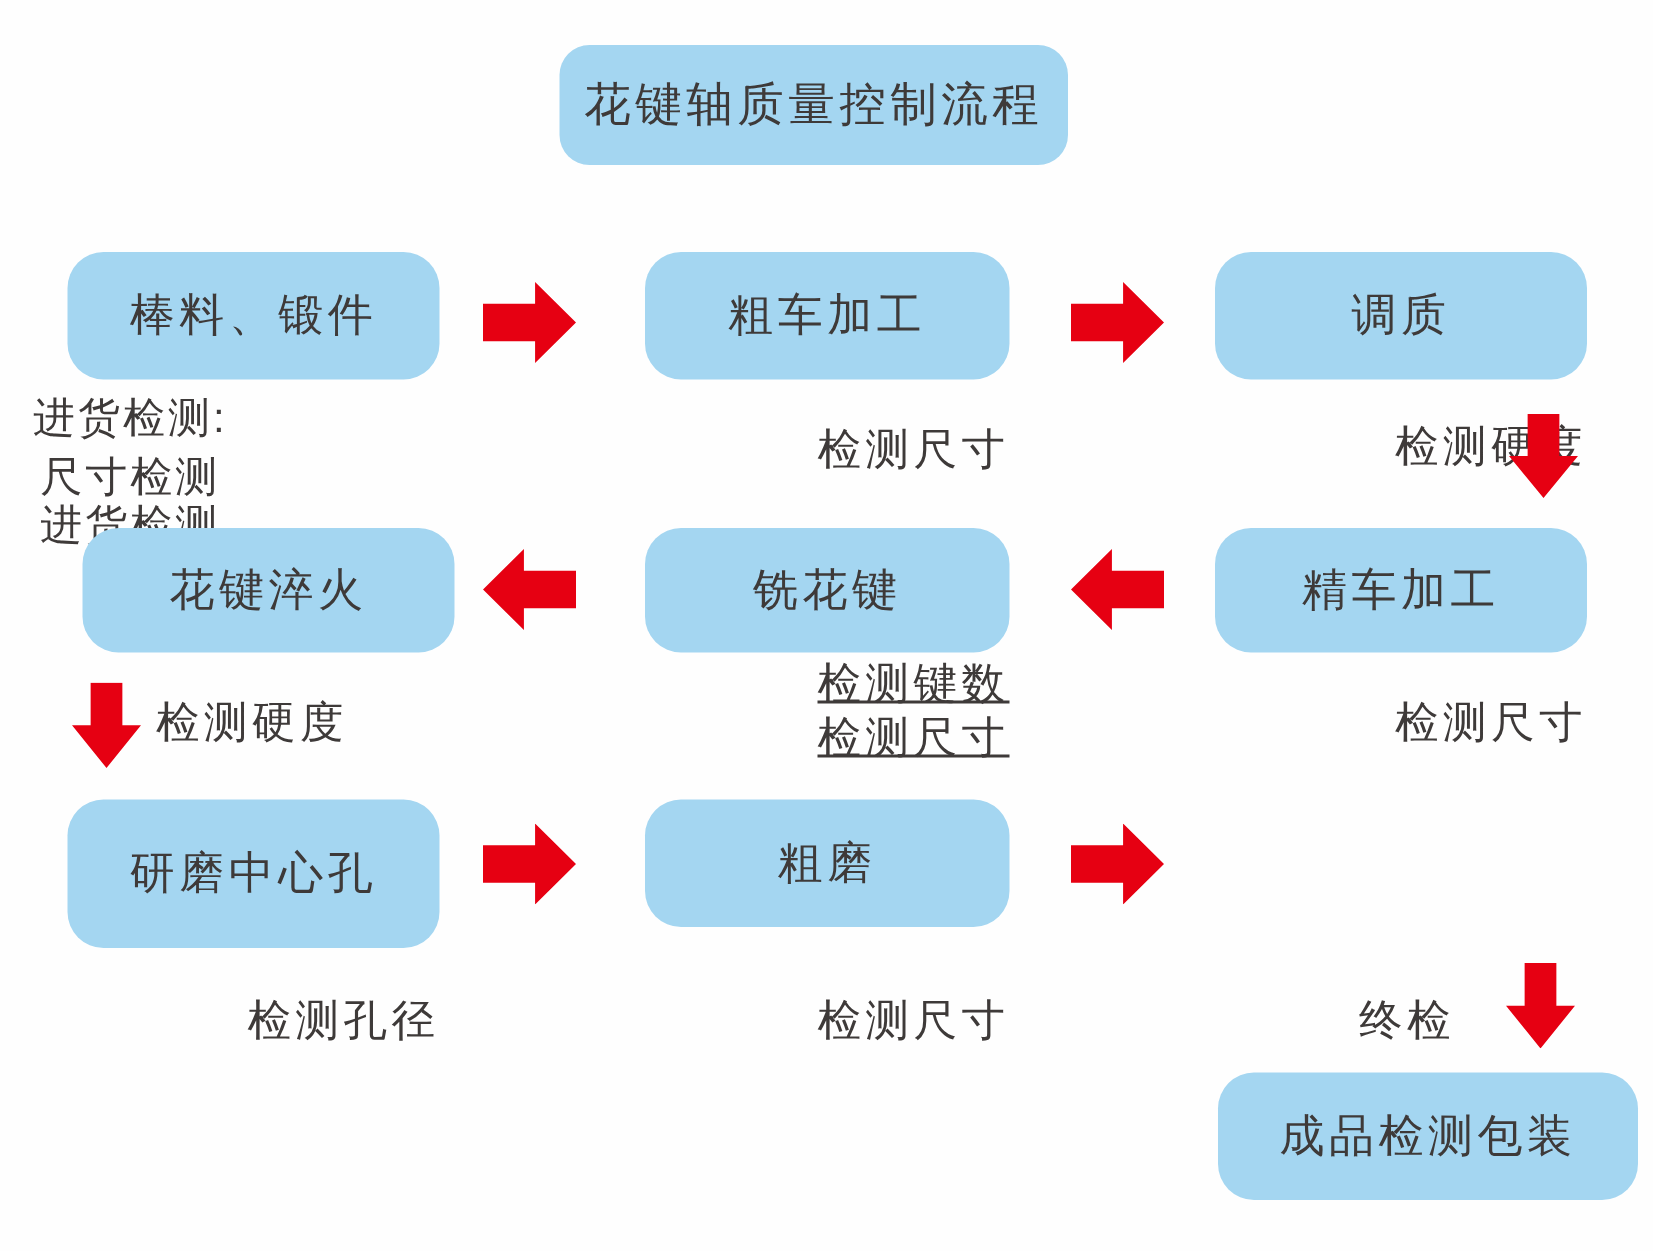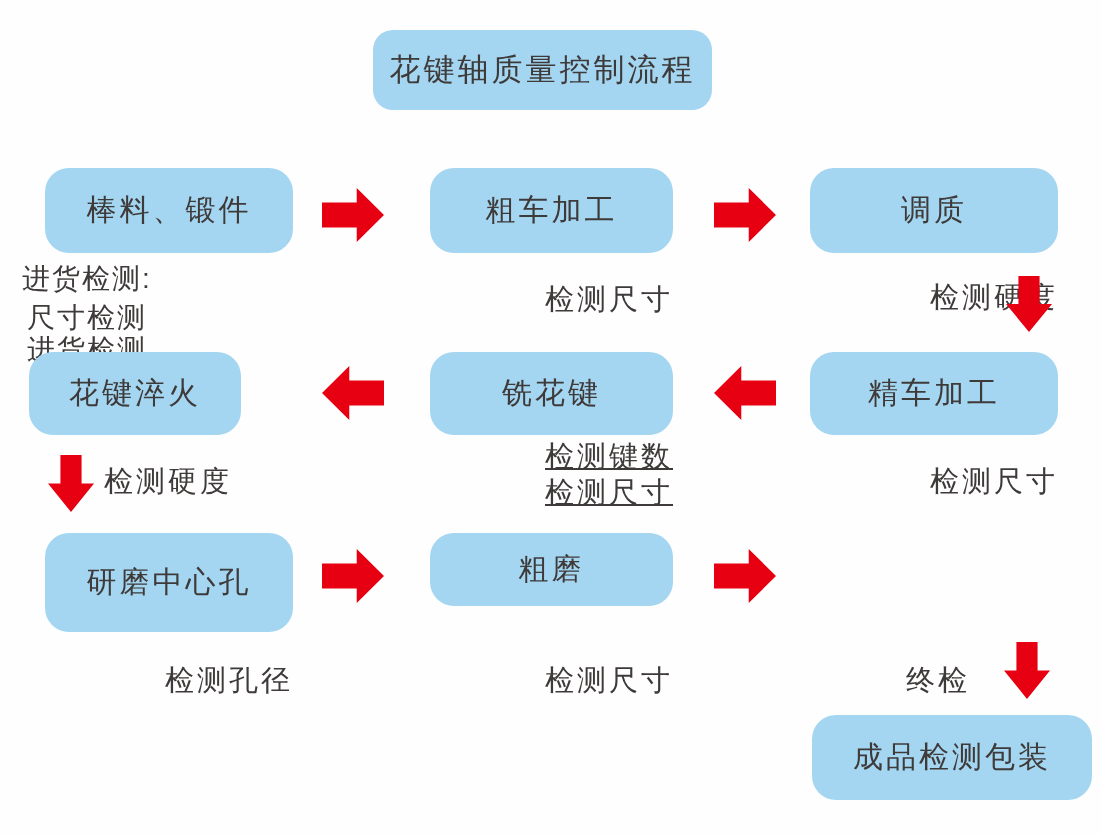--- a/index.html
+++ b/index.html
@@ -88,39 +88,39 @@
       <span>尺寸检测</span>
       <span>进货检测</span>
     </div>
   </div>
 
   <div class="lbl center" style="left:430px;top:280px;width:243px">检测尺寸</div>
 
   <div class="lbl center" style="left:810px;top:278px;width:248px">检测硬度</div>
   <div class="arrow arrow-down" style="left:1006px;top:276px;width:46px;height:56px"></div>
 
-  <div class="box" style="left:29px;top:352px;width:212px;height:83px">花键淬火</div>
+  <div class="box" style="left:55px;top:352px;width:248px;height:83px">花键淬火</div>
   <div class="box" style="left:810px;top:352px;width:248px;height:83px">精车加工</div>
   <div class="box" style="left:430px;top:352px;width:243px;height:83px">铣花键</div>
 
   <div class="arrow arrow-left" style="left:322px;top:366px;width:62px;height:54px"></div>
   <div class="arrow arrow-left" style="left:714px;top:366px;width:62px;height:54px"></div>
 
   <div class="arrow arrow-down" style="left:48px;top:455px;width:46px;height:57px"></div>
   <div class="lbl" style="left:104px;top:462px">检测硬度</div>
 
   <div class="lbl center twolines" style="left:430px;top:438px;width:243px">
     <div>检测键数</div>
     <div>检测尺寸</div>
   </div>
 
   <div class="lbl center" style="left:810px;top:462px;width:248px">检测尺寸</div>
 
   <div class="box" style="left:45px;top:533px;width:248px;height:99px">研磨中心孔</div>
-  <div class="box" style="left:430px;top:533px;width:243px;height:73px">粗磨</div>
+  <div class="box" style="left:430px;top:533px;width:243px;height:85px">粗磨</div>
 
   <div class="arrow arrow-right" style="left:322px;top:549px;width:62px;height:54px"></div>
   <div class="arrow arrow-right" style="left:714px;top:549px;width:62px;height:54px"></div>
 
   <div class="lbl center" style="left:45px;top:661px;width:248px">检测孔径</div>
   <div class="lbl center" style="left:430px;top:661px;width:243px">检测尺寸</div>
   <div class="lbl center" style="left:810px;top:661px;width:160px">终检</div>
   <div class="arrow arrow-down" style="left:1004px;top:642px;width:46px;height:57px"></div>
 
   <div class="box" style="left:812px;top:715px;width:280px;height:85px">成品检测包装</div>

